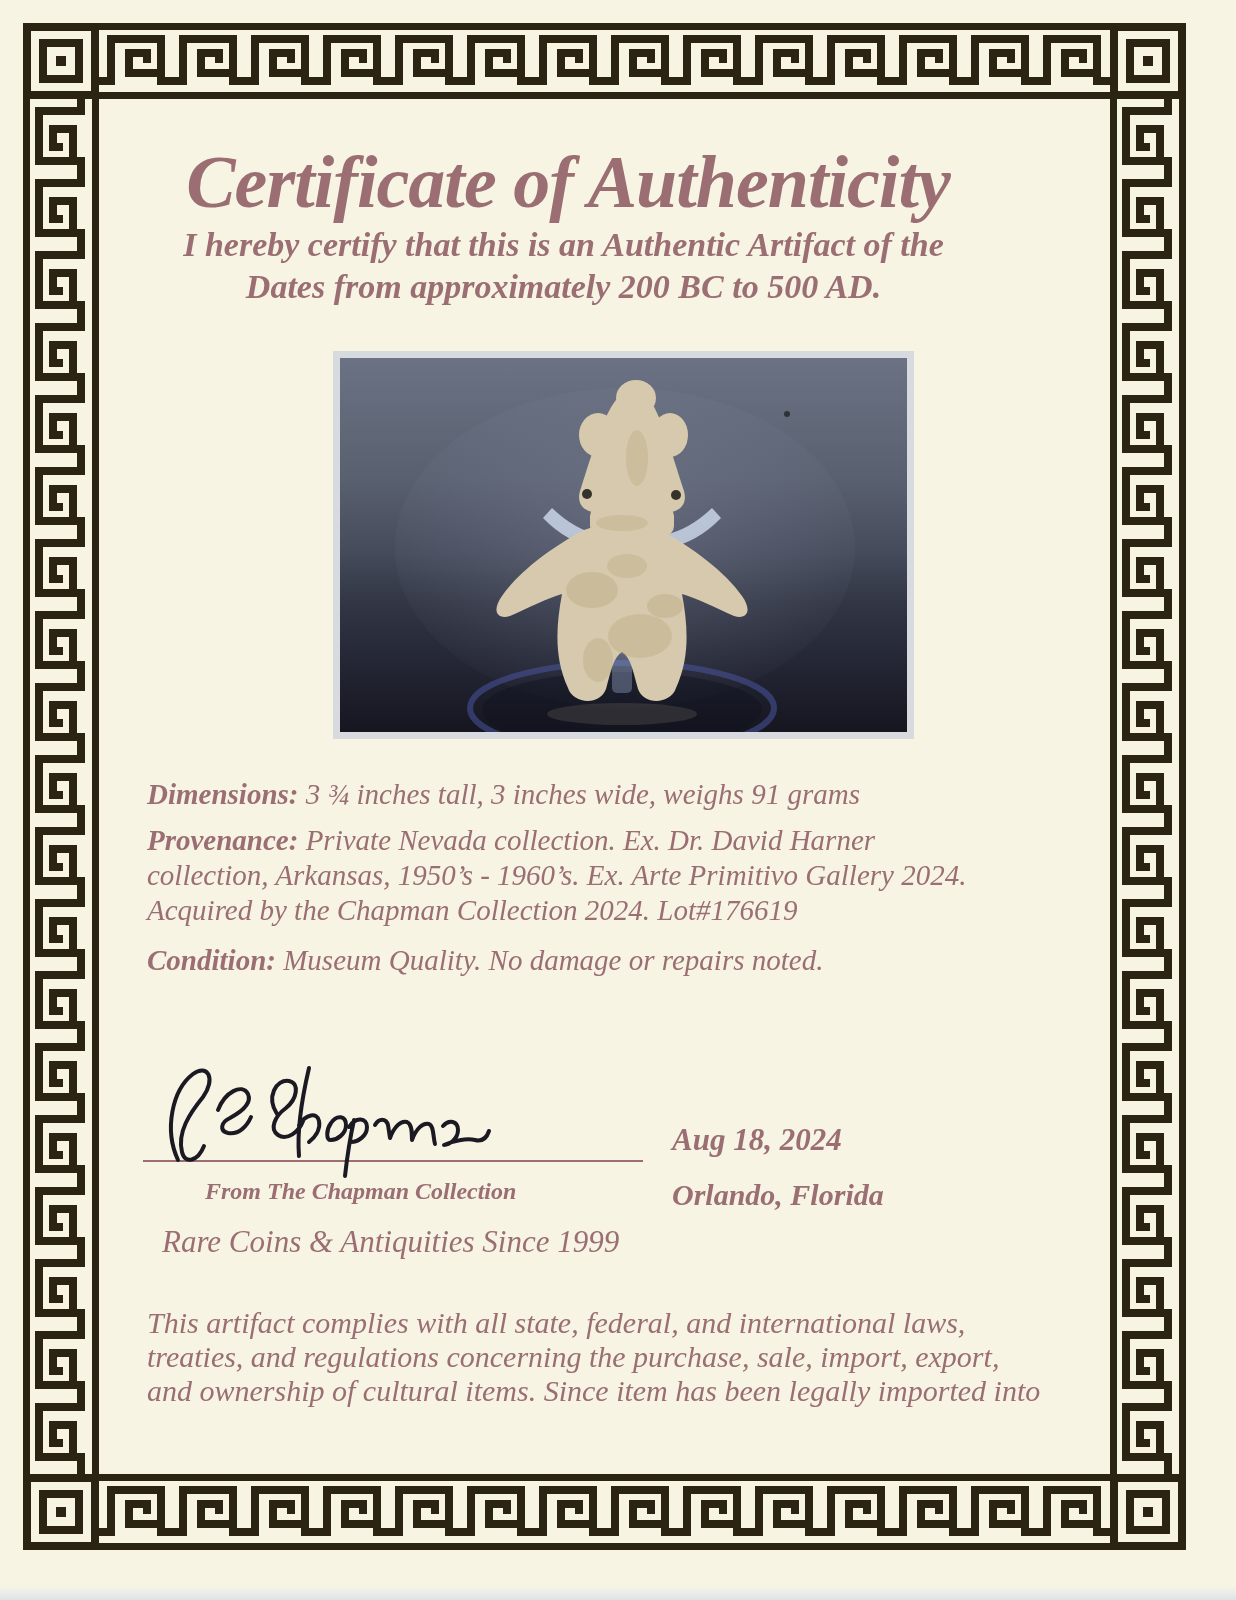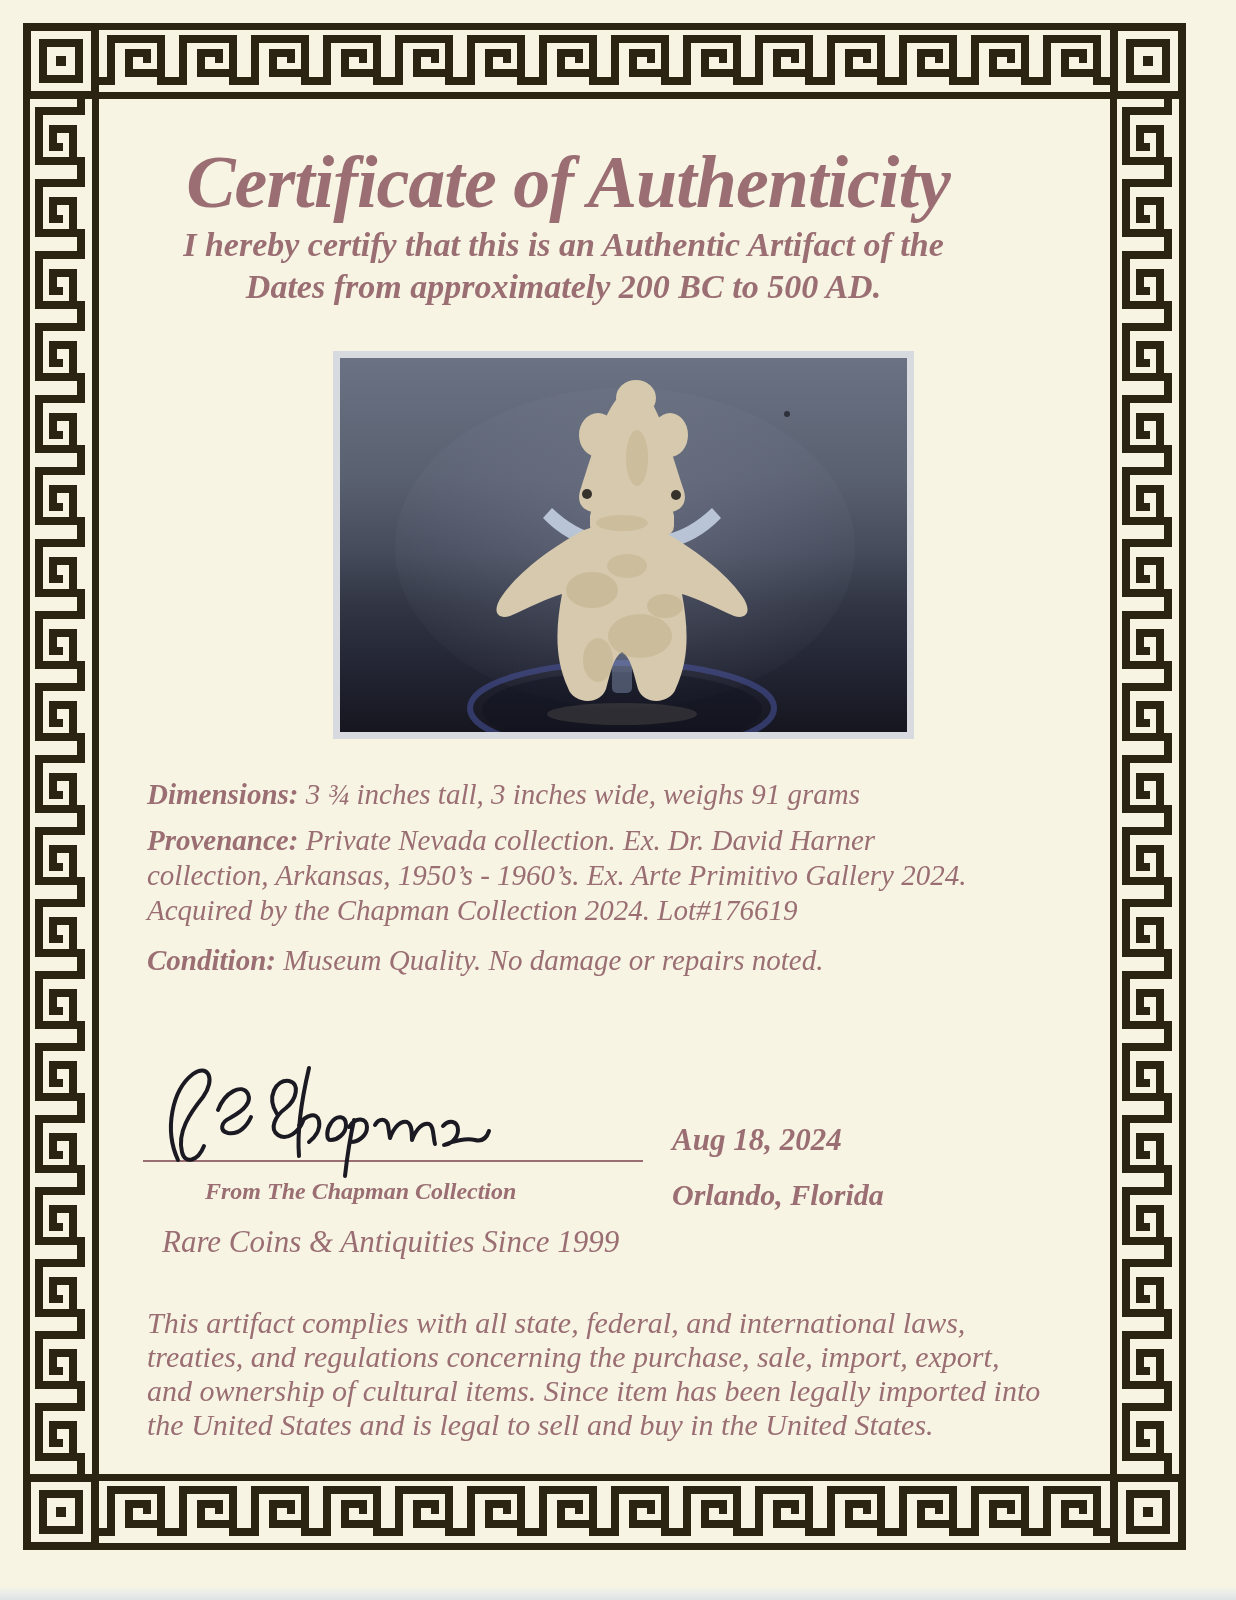--- a/index.html
+++ b/index.html
@@ -196,16 +196,15 @@
 
 <div class="abs sig-date">Aug 18, 2024</div>
 <div class="abs sig-from">From The Chapman Collection</div>
 <div class="abs sig-loc">Orlando, Florida</div>
 <div class="abs tagline">Rare Coins &amp; Antiquities Since 1999</div>
 
 <p class="abs legal">
   <span>This artifact complies with all state, federal, and international laws,</span><br>
   <span>treaties, and regulations concerning the purchase, sale, import, export,</span><br>
   <span>and ownership of cultural items. Since item has been legally imported into</span><br>
-  <span>the United States and is legal to sell and buy in the  United States.</span>
 </p>
 
 <div class="abs scan-edge"></div>
 
 </body></html>

